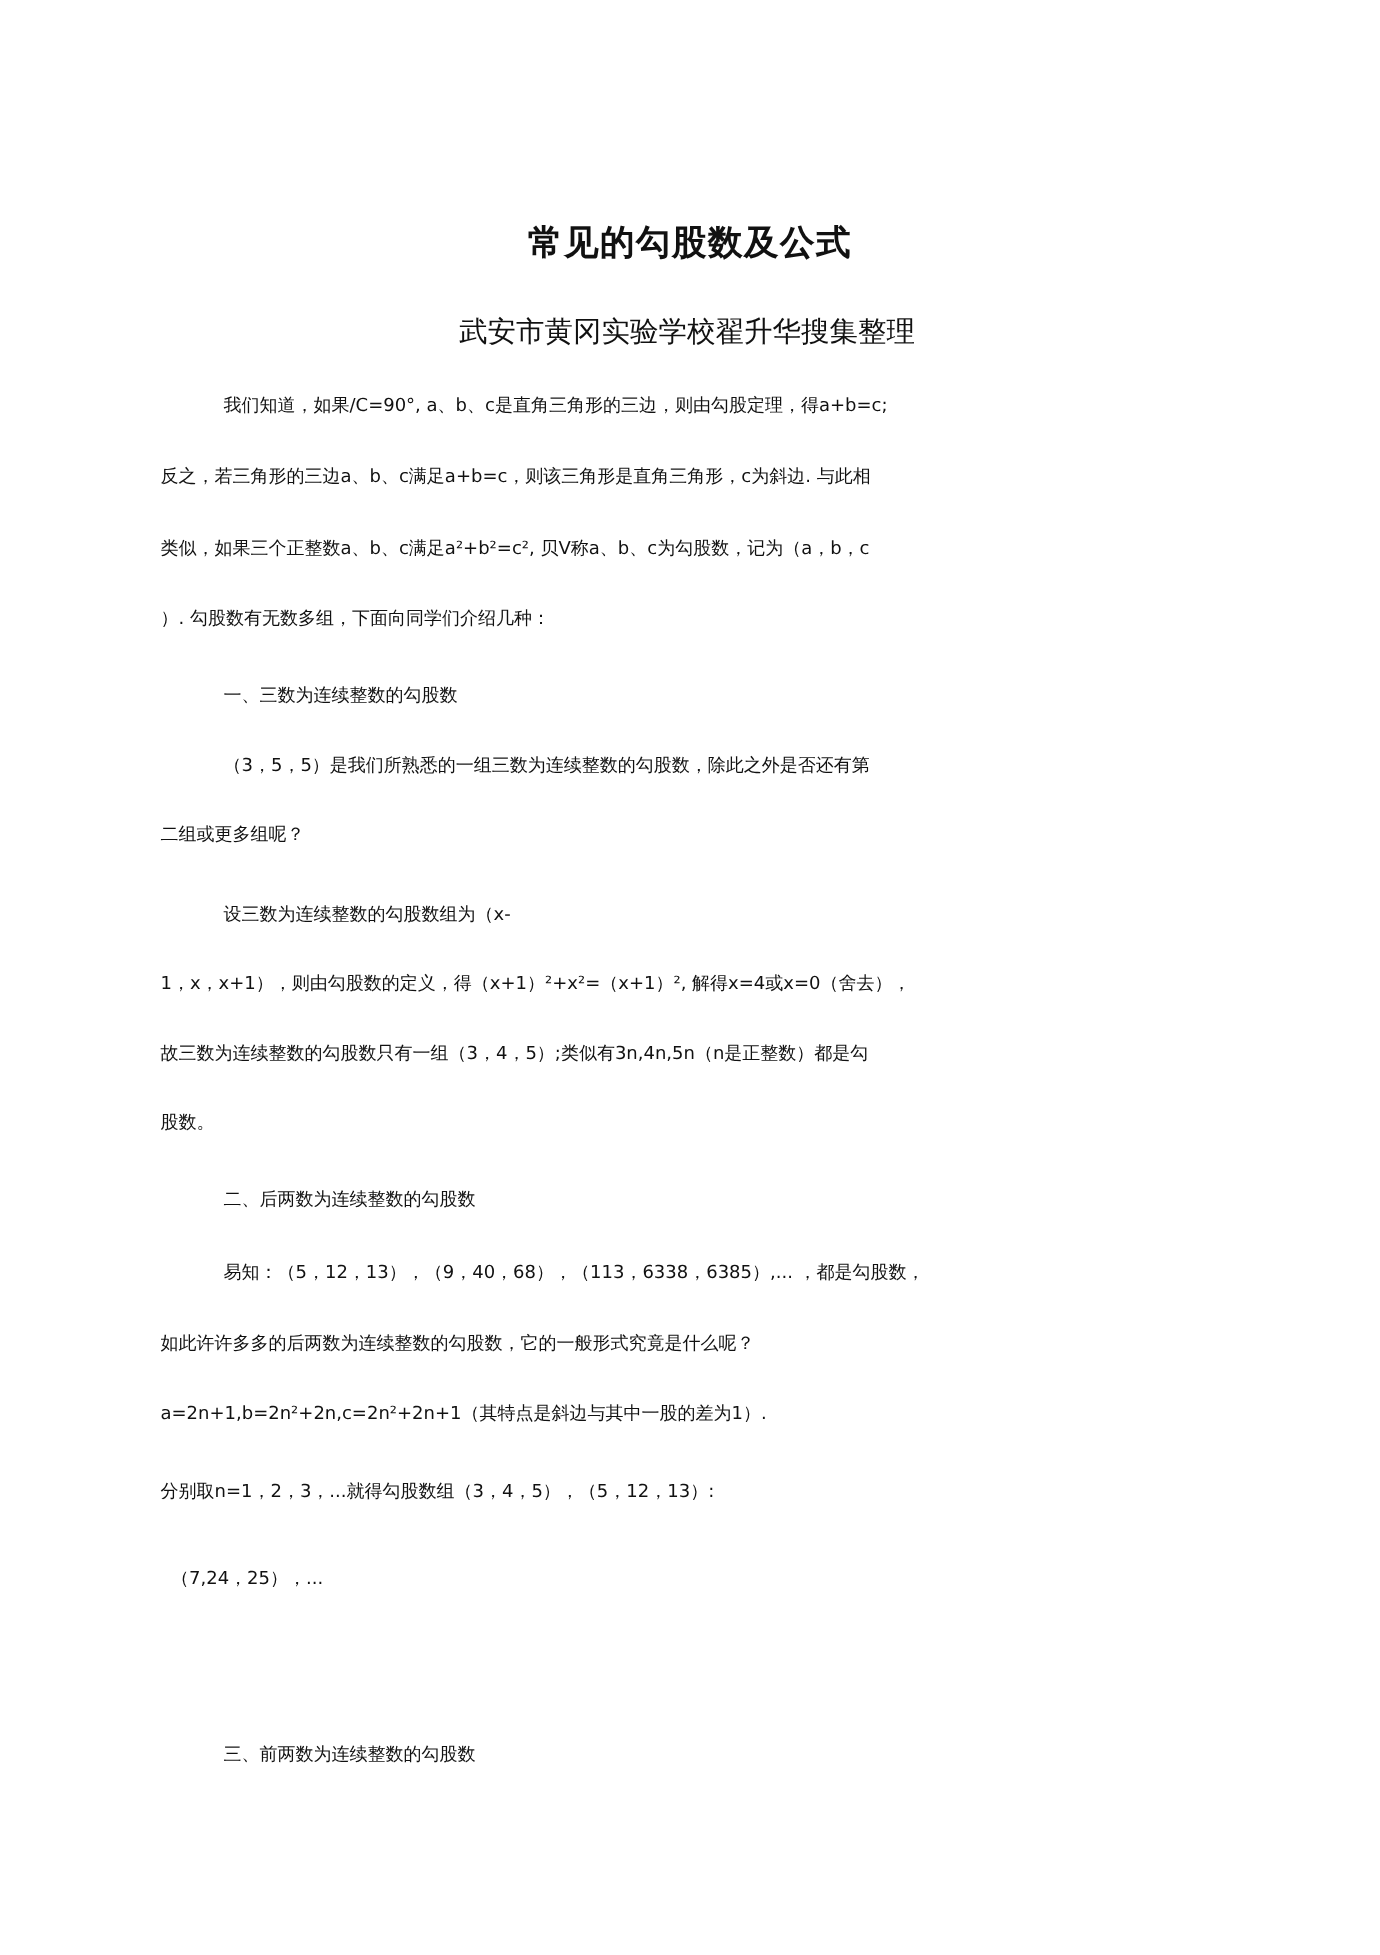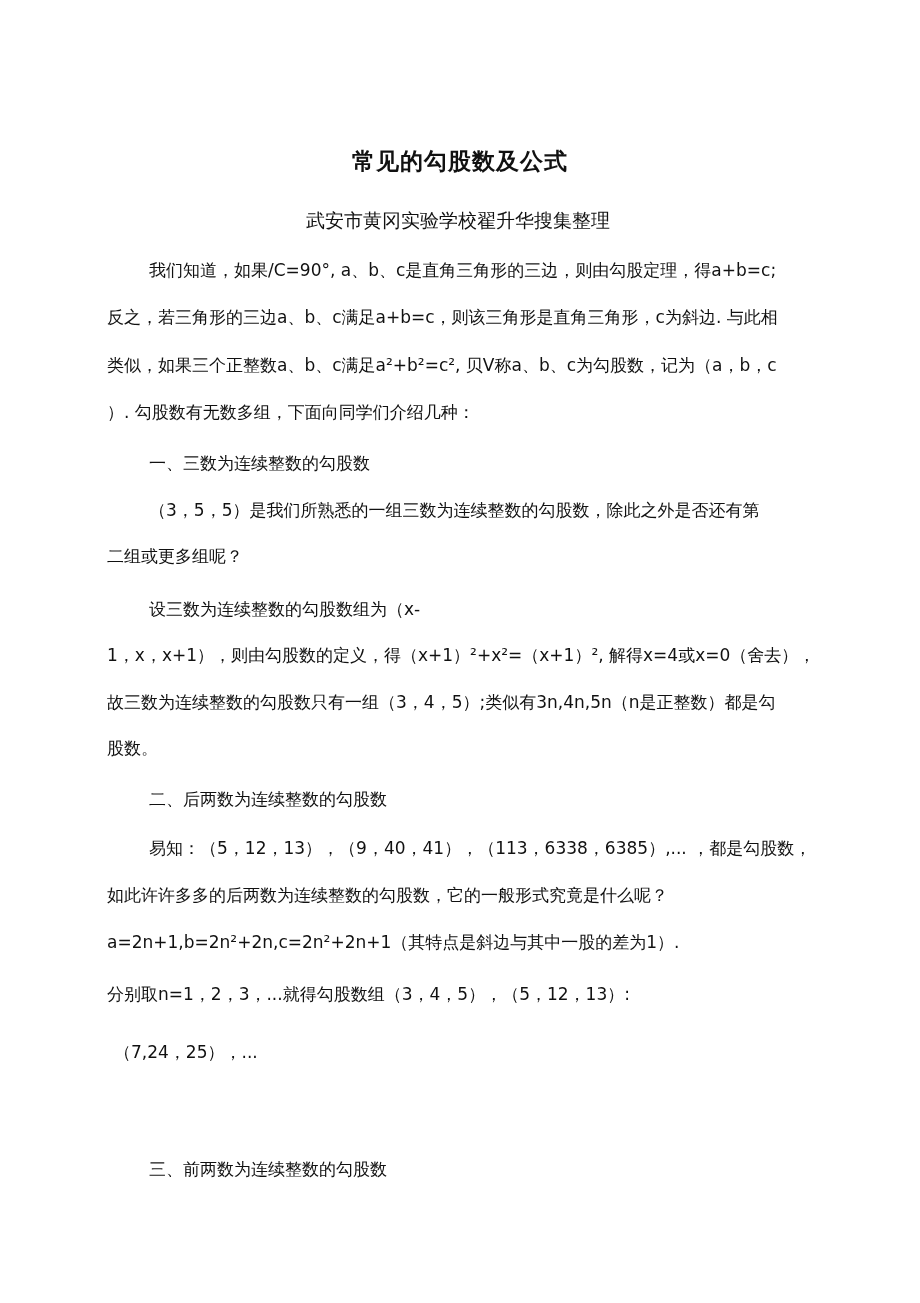--- a/index.html
+++ b/index.html
@@ -1,24 +1,24 @@
 <!DOCTYPE html>
 <html><head>
 <meta charset="utf-8">
 <style>
   html, body { margin: 0; padding: 0; background: #ffffff; }
   body { width: 920px; height: 1303px; position: relative; overflow: hidden;
          font-family: "DejaVu Sans", "Liberation Sans", sans-serif; color: #111; }
-  .line { position: absolute; left: 107px; font-size: 17px; line-height: 24px; white-space: nowrap; }
+  .line { position: absolute; left: 107px; font-size: 12px; line-height: 24px; white-space: nowrap; }
   .indent { left: 149px; }
   .title { position: absolute; left: 0; width: 920px; top: 146px; text-align: center;
            font-size: 23px; font-weight: bold; letter-spacing: 1px; }
   .subtitle { position: absolute; left: 0; width: 916px; top: 208px; text-align: center;
               font-family: "DejaVu Serif", "Liberation Serif", serif; font-size: 19px; }
-  .heading { font-family: Liberation Serif, serif; }
+  .heading { font-family: Liberation Mono, monospace; }
 </style>
 </head>
 <body>
 
 <div>
   <div class="title">常见的勾股数及公式</div>
   <div class="subtitle">武安市黄冈实验学校翟升华搜集整理</div>
 
   <div class="line indent" style="top:258px">我们知道，如果/C=90°, a、b、c是直角三角形的三边，则由勾股定理，得a+b=c;</div>
   <div class="line" style="top:305px">反之，若三角形的三边a、b、c满足a+b=c，则该三角形是直角三角形，c为斜边. 与此相</div>
@@ -30,20 +30,20 @@
   <div class="line indent" style="top:498px">（3，5，5）是我们所熟悉的一组三数为连续整数的勾股数，除此之外是否还有第</div>
   <div class="line heading" style="top:545px">二组或更多组呢？</div>
 
   <div class="line indent" style="top:597px">设三数为连续整数的勾股数组为（x-</div>
   <div class="line" style="top:643px">1，x，x+1），则由勾股数的定义，得（x+1）²+x²=（x+1）², 解得x=4或x=0（舍去），</div>
   <div class="line" style="top:690px">故三数为连续整数的勾股数只有一组（3，4，5）;类似有3n,4n,5n（n是正整数）都是勾</div>
   <div class="line heading" style="top:737px">股数。</div>
 
   <div class="line indent heading" style="top:788px">二、后两数为连续整数的勾股数</div>
 
-  <div class="line indent" style="top:836px">易知：（5，12，13），（9，40，41），（113，6338，6385）,... ，都是勾股数，</div>
+  <div class="line indent" style="top:836px">易知：（5，12，13），（9，40，68），（113，6338，6385）,... ，都是勾股数，</div>
   <div class="line" style="top:883px">如此许许多多的后两数为连续整数的勾股数，它的一般形式究竟是什么呢？</div>
   <div class="line" style="top:930px">a=2n+1,b=2n²+2n,c=2n²+2n+1（其特点是斜边与其中一股的差为1）.</div>
   <div class="line" style="top:982px">分别取n=1，2，3，...就得勾股数组（3，4，5），（5，12，13）:</div>
   <div class="line" style="top:1040px; left:114px">（7,24，25），...</div>
 
   <div class="line indent heading" style="top:1158px">三、前两数为连续整数的勾股数</div>
 </div>
 
 </body></html>

